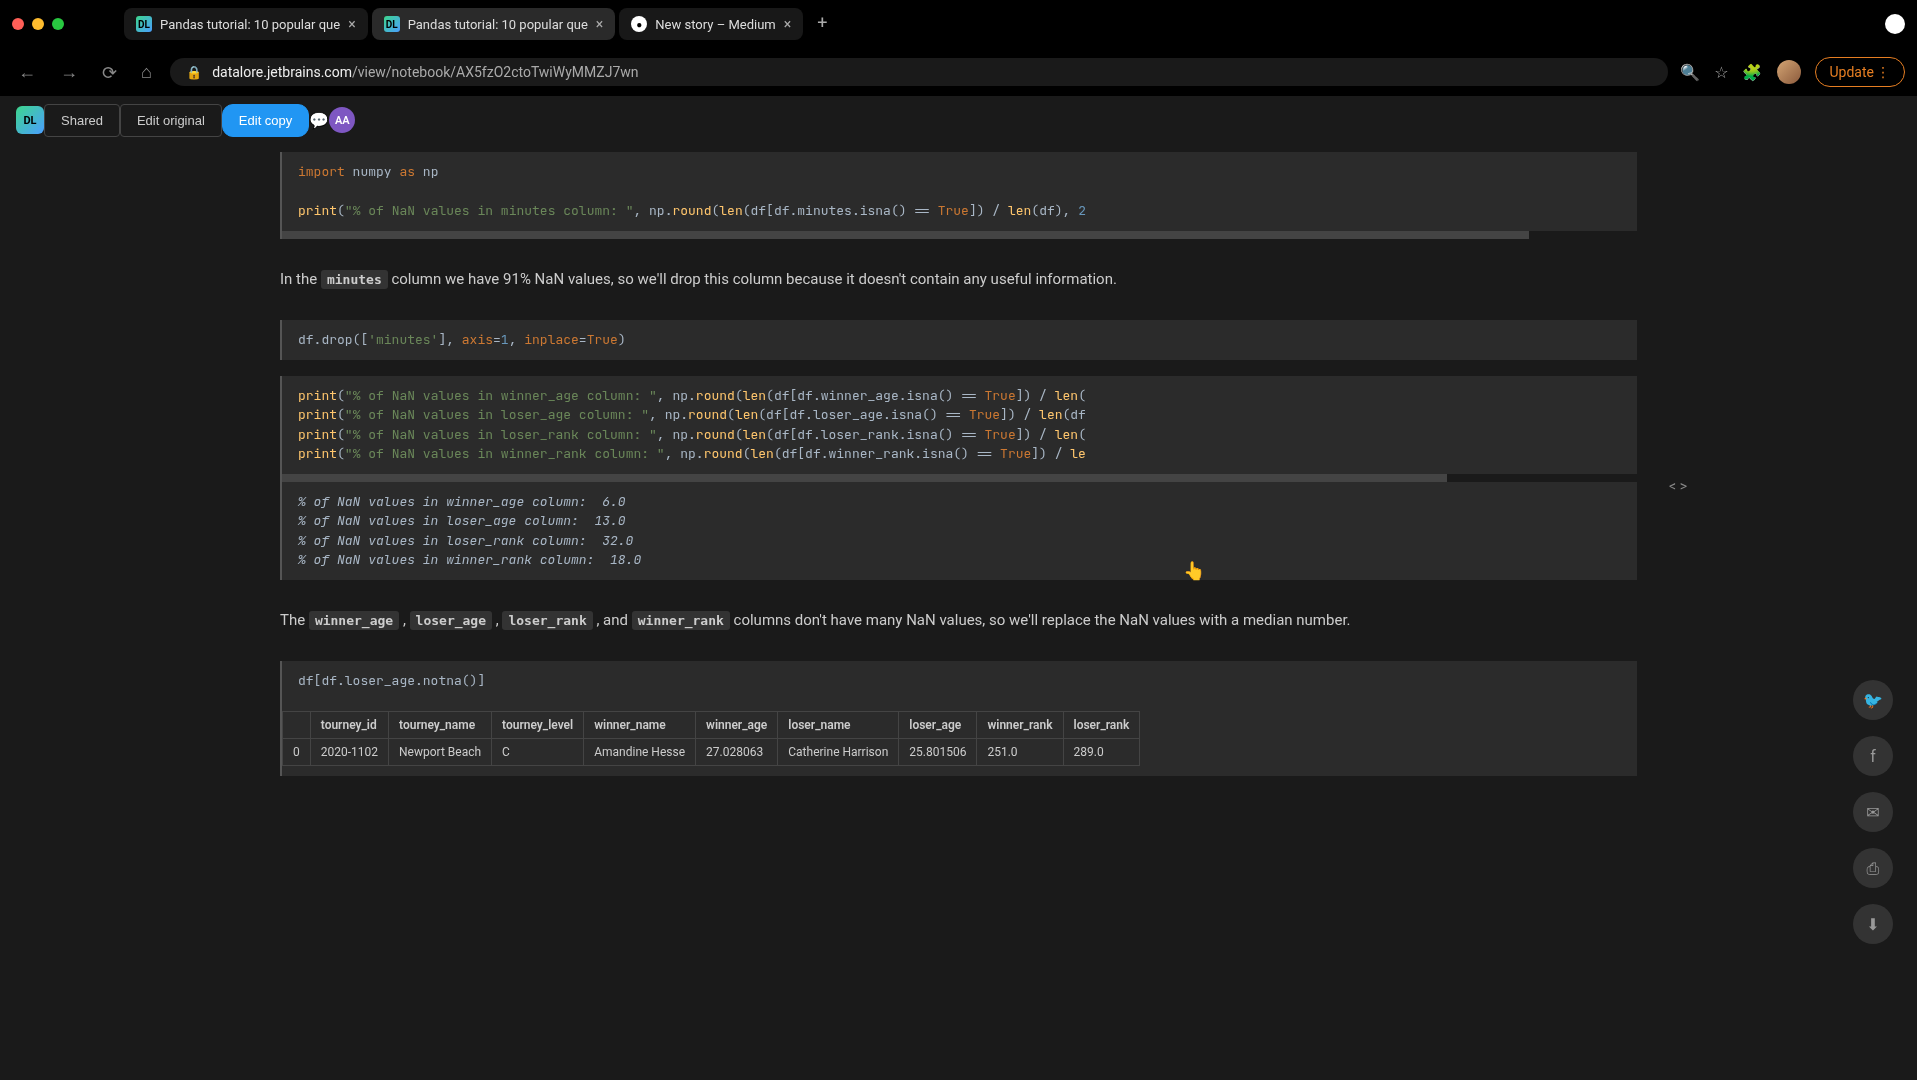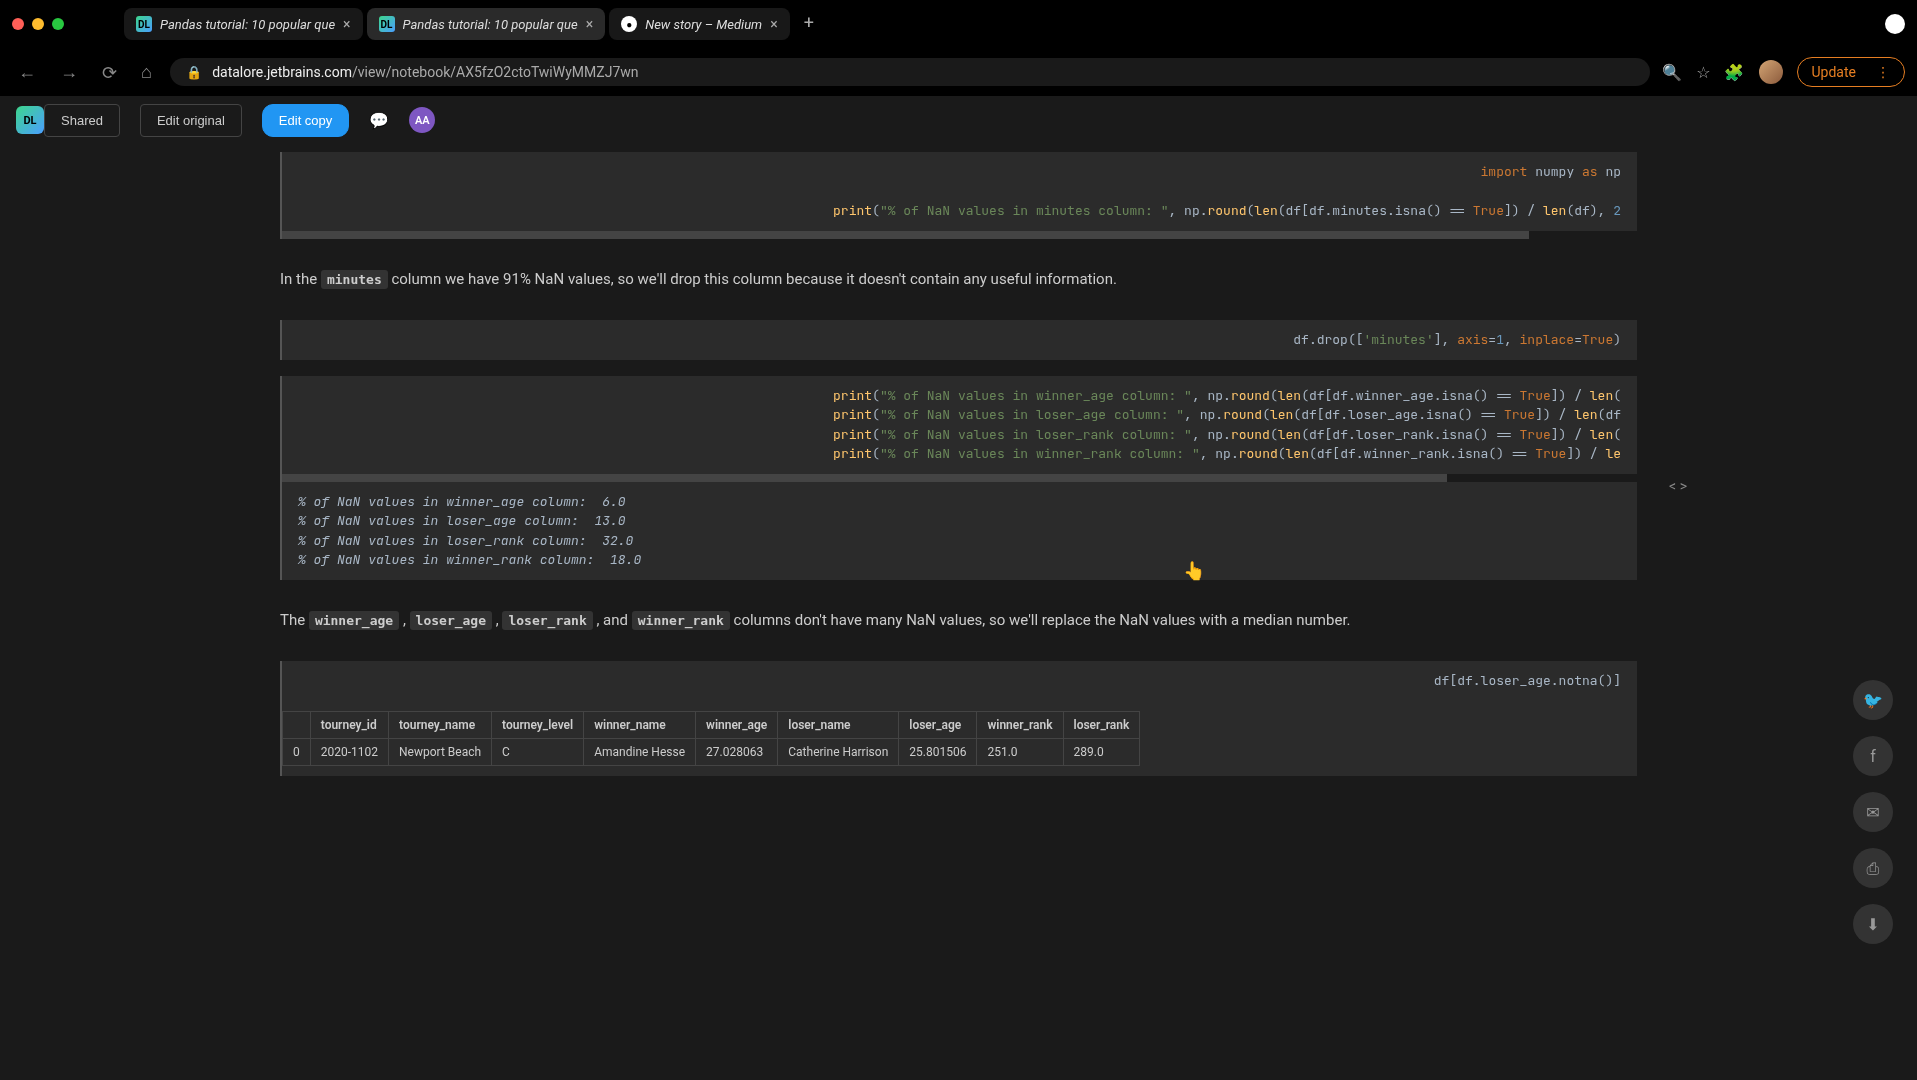--- a/index.html
+++ b/index.html
@@ -13,54 +13,54 @@
 .traffic.yellow { background: #febc2e; }
 .traffic.green { background: #28c840; }
 
 .tabs { display: flex; gap: 4px; flex: 1; }
 .tab { display: flex; align-items: center; gap: 8px; padding: 8px 12px; border-radius: 8px; max-width: 290px; cursor: pointer; }
 .tab.active { background: #2a2a2a; }
 .tab.inactive { background: #181818; }
 .tab-favicon { width: 16px; height: 16px; border-radius: 3px; display: flex; align-items: center; justify-content: center; font-size: 10px; font-weight: bold; }
 .tab-favicon.dl { background: linear-gradient(135deg, #3dd68c, #4a9eff); color: #000; }
 .tab-favicon.medium { background: #fff; color: #000; border-radius: 50%; }
-.tab-title { flex: 1; white-space: nowrap; overflow: hidden; text-overflow: ellipsis; color: #ddd; font-size: 13px; font-style: italic; }
+.tab-title { flex: 1; white-space: nowrap; overflow: hidden; text-overflow: ellipsis; color: #ddd; font-size: 13px; }
 .tab-close { font-size: 14px; color: #aaa; cursor: pointer; }
 .new-tab { font-size: 18px; color: #aaa; padding: 4px 10px; cursor: pointer; }
 .window-right { margin-left: auto; }
 .shield-icon { width: 20px; height: 20px; background: #fff; border-radius: 50%; }
 
 
 .url-bar { display: flex; align-items: center; height: 48px; background: #000; padding: 0 12px; gap: 12px; }
 .nav-btn { color: #888; font-size: 18px; cursor: pointer; padding: 6px; }
 .url-field { display: flex; align-items: center; gap: 10px; flex: 1; background: #1a1a1a; border-radius: 20px; padding: 6px 16px; }
 .lock-icon { color: #aaa; font-size: 13px; }
 .url-text { color: #aaa; font-size: 14px; }
 .url-text .domain { color: #eee; }
 .url-actions { display: flex; align-items: center; gap: 14px; }
 .url-action { color: #aaa; font-size: 16px; cursor: pointer; }
 .avatar-small { width: 24px; height: 24px; border-radius: 50%; background: linear-gradient(135deg, #d4a574, #8b5a3c); }
-.update-btn { display: flex; align-items: center; gap: 20px; border: 1px solid #e67e22; color: #e67e22; padding: 6px 14px; border-radius: 16px; font-size: 14px; cursor: pointer; }
+.update-btn { display: flex; align-items: center; gap: 2px; border: 1px solid #e67e22; color: #e67e22; padding: 6px 14px; border-radius: 16px; font-size: 14px; cursor: pointer; }
 
 
 .app-header { display: flex; align-items: center; height: 48px; background: #1a1a1a; padding: 0 16px; }
 .app-logo { width: 28px; height: 28px; border-radius: 6px; background: linear-gradient(135deg, #3dd68c, #4a9eff); display: flex; align-items: center; justify-content: center; font-size: 11px; font-weight: bold; color: #000; }
 .app-title { flex: 1; text-align: center; color: #ddd; font-size: 14px; font-weight: 500; }
-.header-actions { display: flex; gap: 20px; align-items: center; }
+.header-actions { display: flex; gap: 0; align-items: center; }
 .header-btn { padding: 8px 16px; border-radius: 4px; font-size: 13px; cursor: pointer; border: 1px solid #444; color: #ccc; background: transparent; }
 .header-btn.primary { background: #2196f3; border-color: #2196f3; color: #fff; border-radius: 11px; }
 .header-icon { color: #ccc; font-size: 16px; cursor: pointer; }
 .avatar-badge { width: 26px; height: 26px; border-radius: 50%; background: #7e57c2; display: flex; align-items: center; justify-content: center; font-size: 11px; font-weight: 600; color: #fff; }
 
 
 .notebook { padding: 0 280px 40px 280px; background: #1a1a1a; overflow-y: auto; height: calc(1080px - 144px); position: relative; }
 .notebook::-webkit-scrollbar { display: none; }
 
 .code-cell { border-left: 2px solid #555; margin-top: 8px; }
-.code-block { background: #2b2b2b; padding: 10px 16px; font-family: "JetBrains Mono", Menlo, monospace; font-size: 13px; line-height: 1.5; color: #a9b7c6; white-space: pre; overflow-x: hidden; position: relative; text-align: right; }
+.code-block { background: #2b2b2b; padding: 10px 16px; font-family: "JetBrains Mono", Menlo, monospace; font-size: 13px; line-height: 1.5; color: #a9b7c6; white-space: pre; overflow-x: hidden; position: relative; }
 .code-scrollbar { height: 8px; background: #444; width: 92%; }
 
 .output-block { background: #2b2b2b; padding: 10px 16px; font-family: "JetBrains Mono", Menlo, monospace; font-size: 13px; line-height: 1.5; color: #a9b7c6; font-style: italic; white-space: pre; }
 
 .md-text { color: #ccc; font-size: 15px; line-height: 1.7; margin: 28px 0; }
 .inline-code { background: #333; padding: 2px 6px; border-radius: 3px; font-family: Menlo, monospace; font-size: 13px; color: #ccc; font-weight: bold; }
 
 
 .kw { color: #cc7832; }
 .str { color: #6a8759; }

